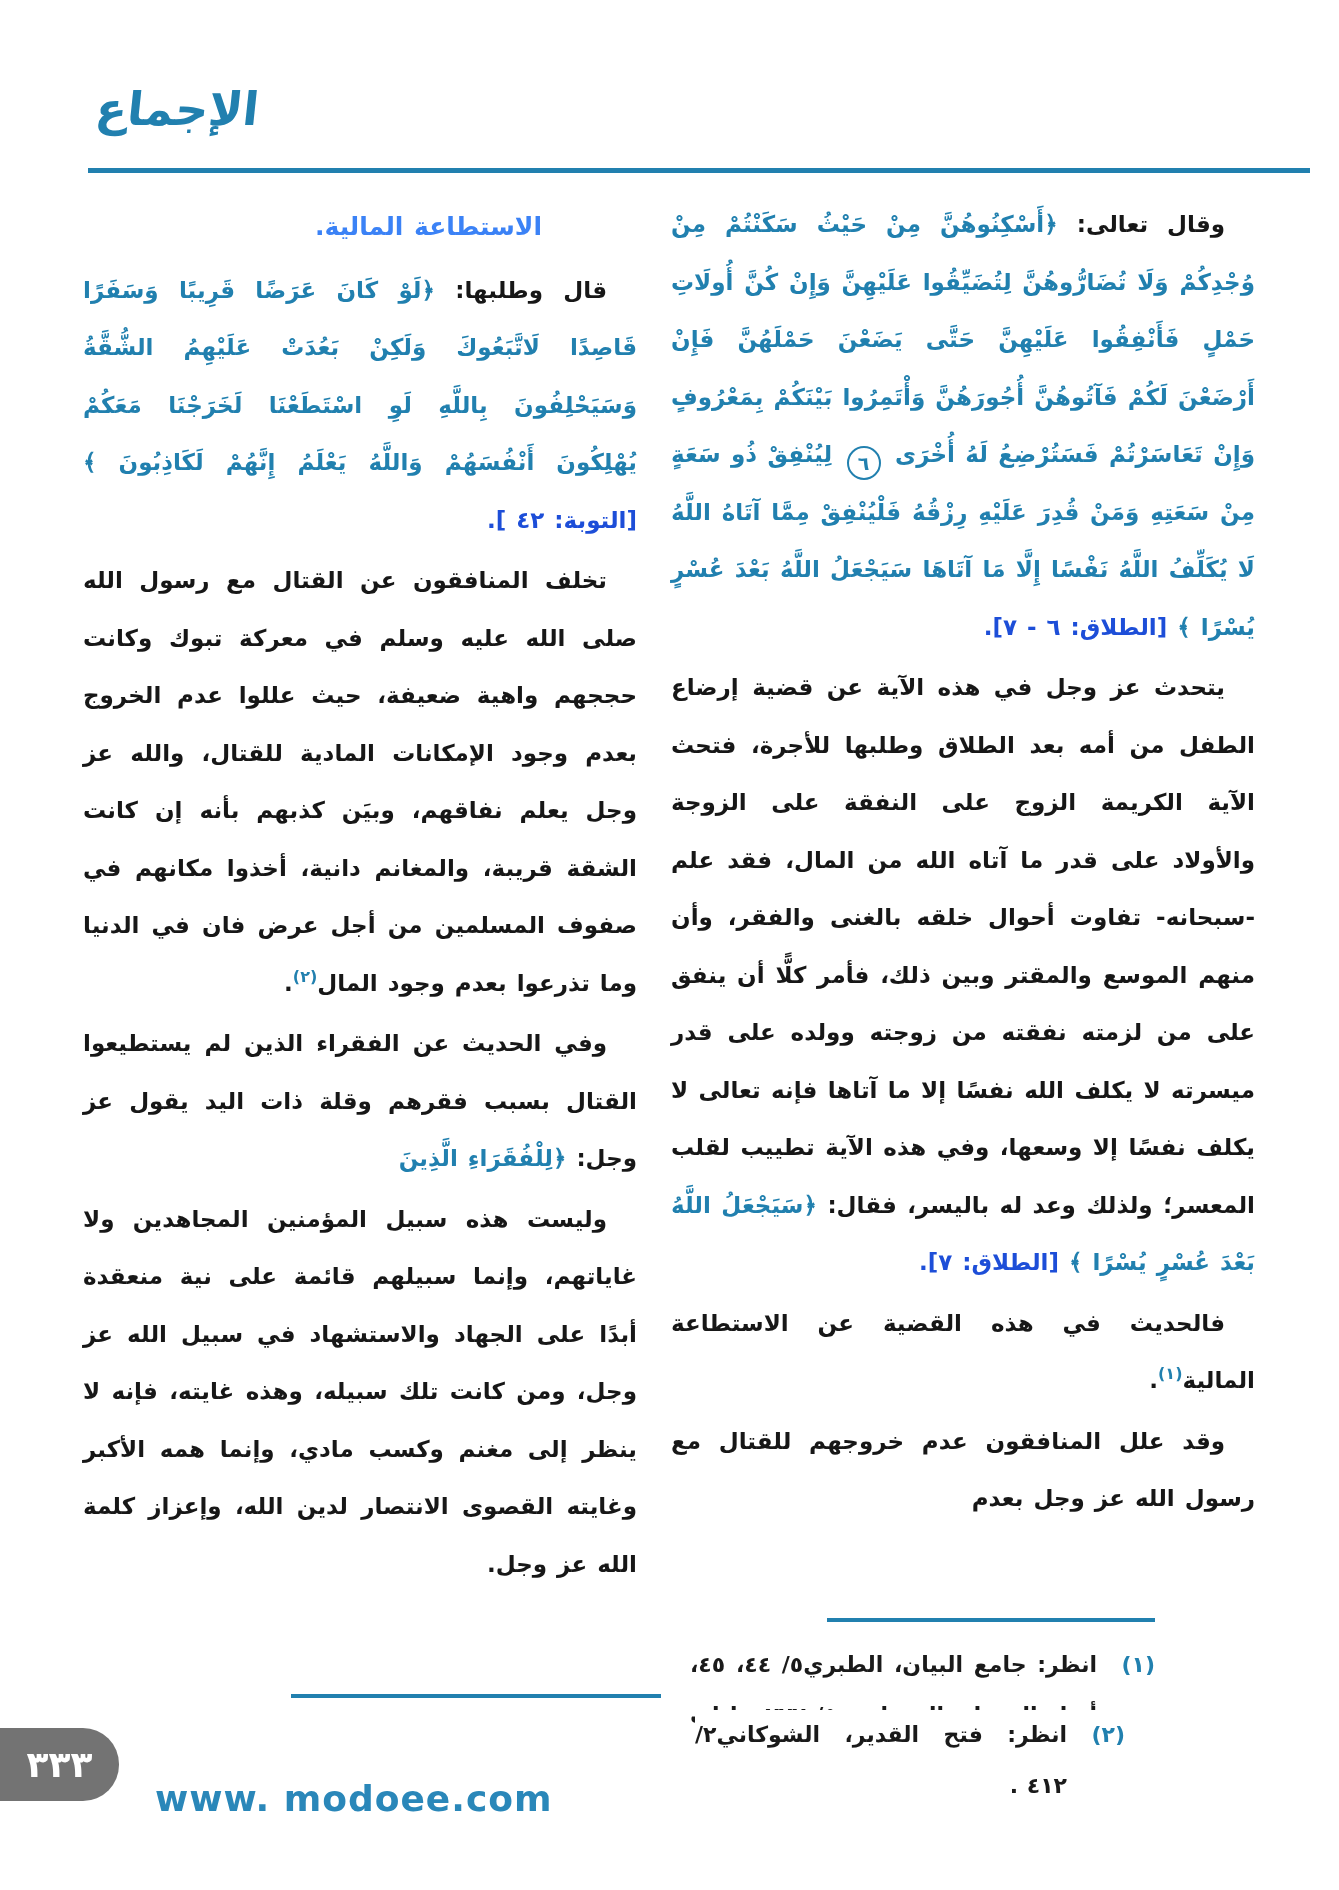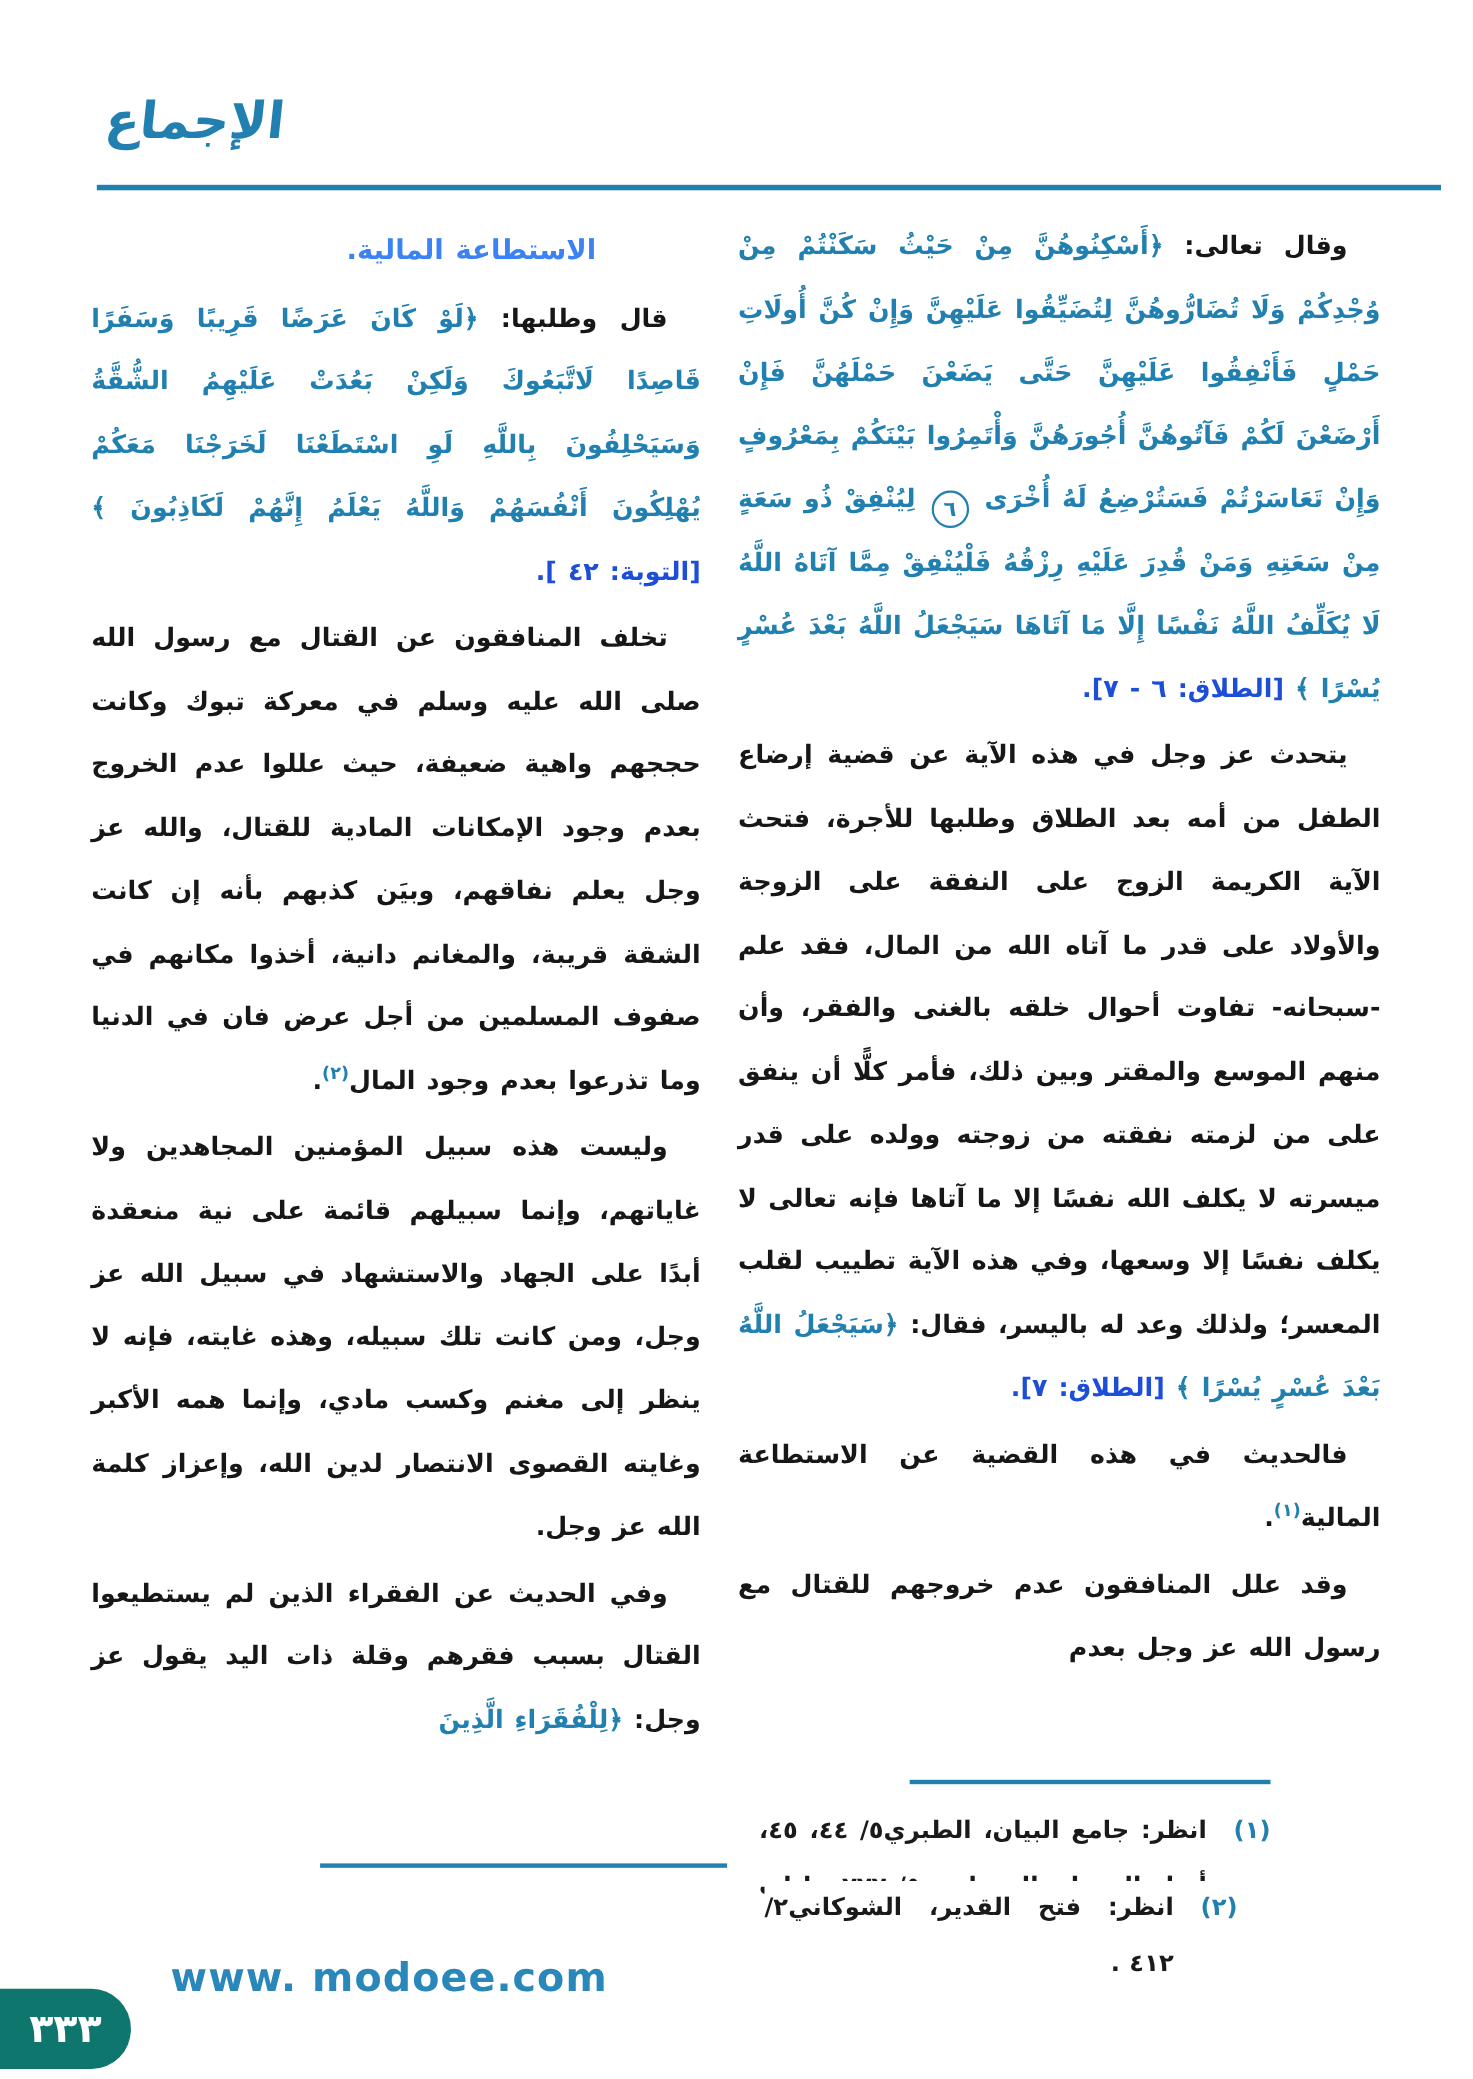--- a/index.html
+++ b/index.html
@@ -63,22 +63,22 @@
     font-size:22px; font-weight:bold; color:#1a1a1a;
     line-height:2.3; text-align:justify; word-spacing:1px;
   }
   .fn-right { top:1444px; right:100px; width:465px; }
   .fn-left  { top:1514px; right:130px; width:430px; }
   .fn-item { position:relative; padding-right:58px; }
   .fn-marker { position:absolute; right:0; top:0; color:#2180af; }
 
   
   .page-number-badge {
-    position:absolute; left:0; top:1808px; width:119px; height:73px;
-    background:#0f766e; border-radius:0 36px 36px 0;
+    position:absolute; left:0; top:1728px; width:119px; height:73px;
+    background:#737373; border-radius:0 36px 36px 0;
     color:#ffffff; font-size:36px; font-weight:bold;
     text-align:center; line-height:73px;
   }
   .website-url {
     position:absolute; left:155px; top:1778px;
     direction:ltr; color:#2a87b9;
     font-size:36px; font-weight:bold; letter-spacing:1px;
   }
 </style>
 </head>
@@ -101,23 +101,23 @@
       <p><span>وقد علل المنافقون عدم خروجهم للقتال مع رسول الله عز وجل بعدم</span></p>
     </div>
 
     <div class="col col-left">
       <p class="section-heading">الاستطاعة المالية.</p>
 
       <p><span>قال وطلبها: </span><span class="quran">﴿لَوْ كَانَ عَرَضًا قَرِيبًا وَسَفَرًا قَاصِدًا لَاتَّبَعُوكَ وَلَكِنْ بَعُدَتْ عَلَيْهِمُ الشُّقَّةُ وَسَيَحْلِفُونَ بِاللَّهِ لَوِ اسْتَطَعْنَا لَخَرَجْنَا مَعَكُمْ يُهْلِكُونَ أَنْفُسَهُمْ وَاللَّهُ يَعْلَمُ إِنَّهُمْ لَكَاذِبُونَ ﴾</span><span class="cite">[التوبة: ٤٢ ].</span></p>
 
       <p><span>تخلف المنافقون عن القتال مع رسول الله صلى الله عليه وسلم في معركة تبوك وكانت حججهم واهية ضعيفة، حيث عللوا عدم الخروج بعدم وجود الإمكانات المادية للقتال، والله عز وجل يعلم نفاقهم، وبيَن كذبهم بأنه إن كانت الشقة قريبة، والمغانم دانية، أخذوا مكانهم في صفوف المسلمين من أجل عرض فان في الدنيا وما تذرعوا بعدم وجود المال</span><span class="fn-ref">(٢)</span><span>.</span></p>
 
+      <p><span>وفي الحديث عن الفقراء الذين لم يستطيعوا القتال بسبب فقرهم وقلة ذات اليد يقول عز وجل: </span><span class="quran">﴿لِلْفُقَرَاءِ الَّذِينَ</span></p>
+
       <p><span>وليست هذه سبيل المؤمنين المجاهدين ولا غاياتهم، وإنما سبيلهم قائمة على نية منعقدة أبدًا على الجهاد والاستشهاد في سبيل الله عز وجل، ومن كانت تلك سبيله، وهذه غايته، فإنه لا ينظر إلى مغنم وكسب مادي، وإنما همه الأكبر وغايته القصوى الانتصار لدين الله، وإعزاز كلمة الله عز وجل.</span></p>
-
-      <p><span>وفي الحديث عن الفقراء الذين لم يستطيعوا القتال بسبب فقرهم وقلة ذات اليد يقول عز وجل: </span><span class="quran">﴿لِلْفُقَرَاءِ الَّذِينَ</span></p>
     </div>
 
     <div class="fn-sep fn-sep-right"></div>
     <div class="fn-sep fn-sep-left"></div>
 
     <div class="footnote-block fn-right">
       <div class="fn-item">
         <span class="fn-marker">(١)</span>
         <span>انظر: جامع البيان، الطبري٥/ ٤٤، ٤٥، أنوار التنزيل، البيضاوي ٥/ ٢٢٢ ، لباب التأويل، الخازن ٤/ ٣١٠.</span>
       </div>

